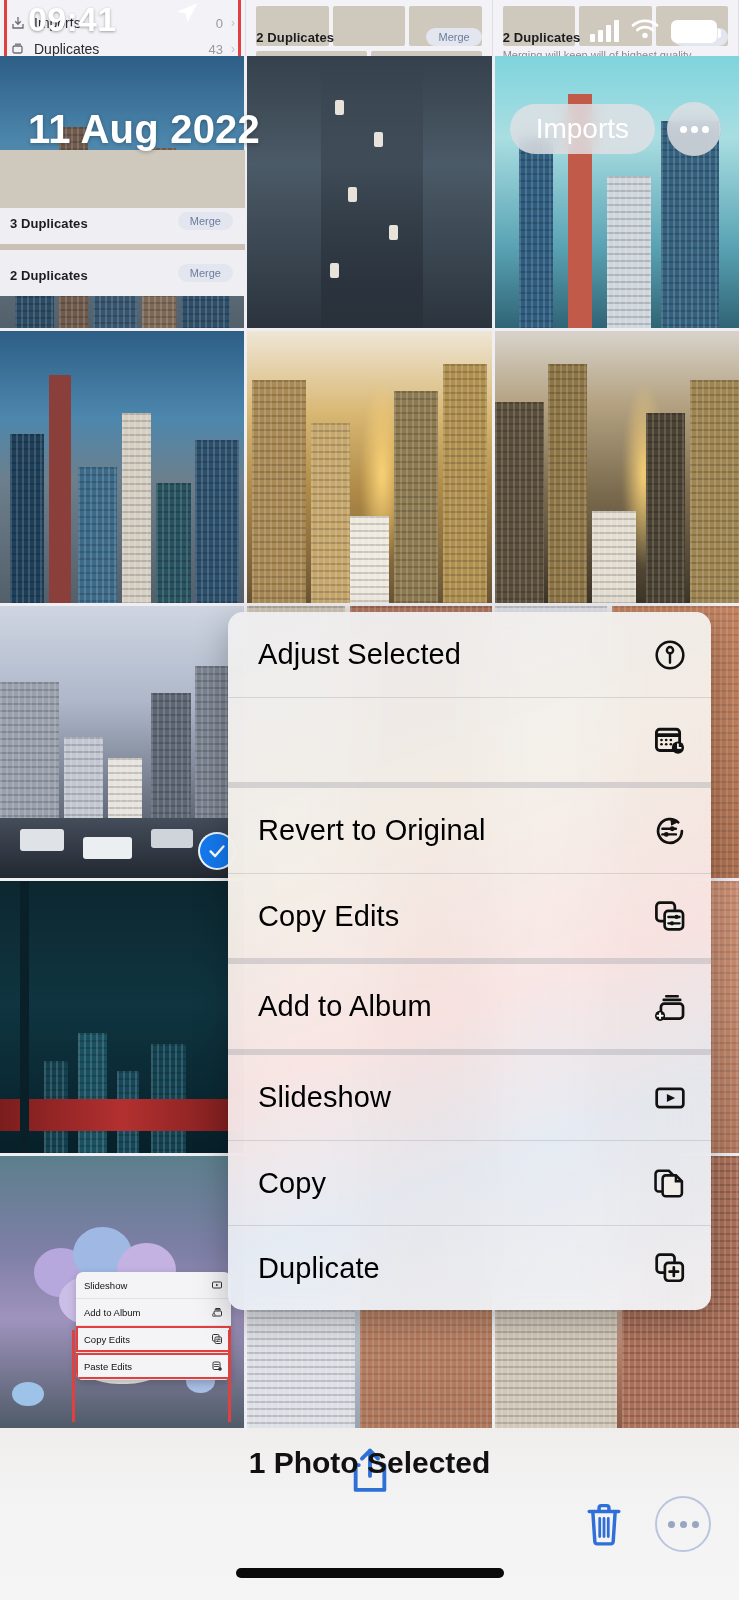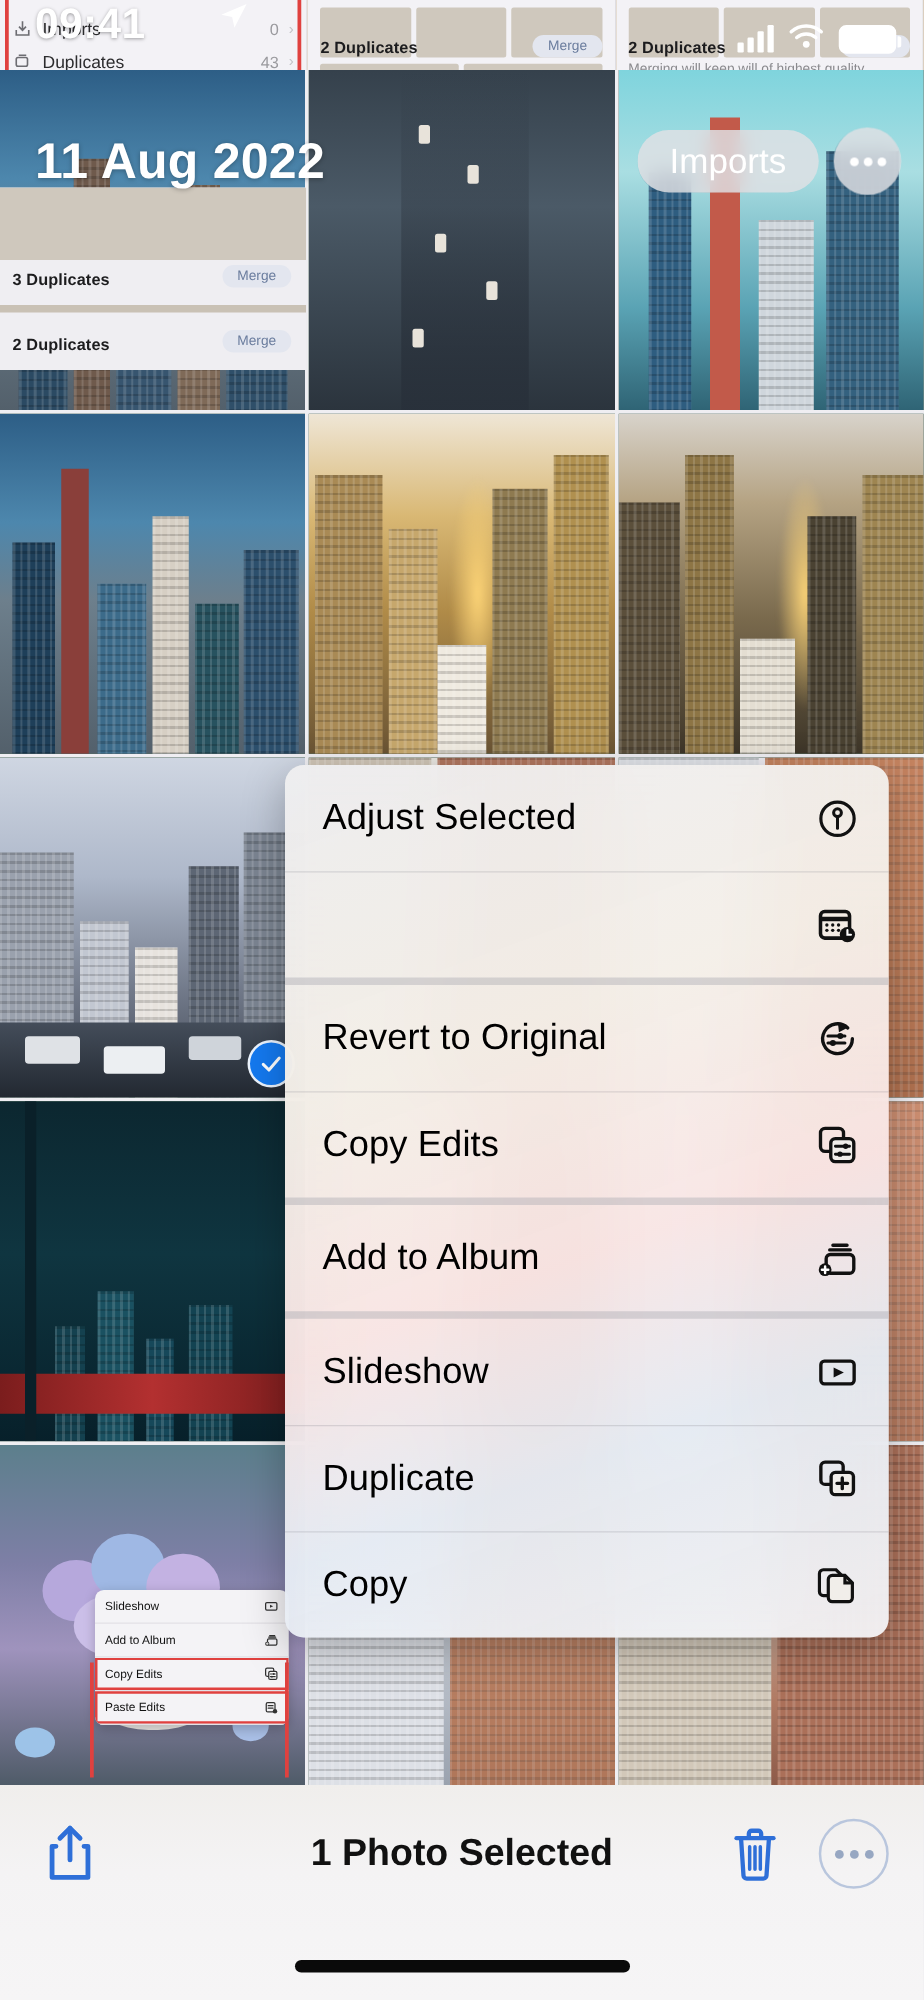--- a/index.html
+++ b/index.html
@@ -203,21 +203,21 @@
   .ctx-ico svg { width:34px; height:34px; }
 
   
   #toolbar {
     position:absolute; left:0; bottom:0; width:739px; height:172px;
     background:linear-gradient(180deg,#f0eeec 0%,#f4f3f4 40%,#f6f5f6 100%);
     z-index:45;
   }
   #tb-row {
     position:absolute; left:0; top:18px; width:739px; height:74px;
-    display:flex; align-items:center; padding:0 28px;
+    display:flex; align-items:center; padding:0 28px;flex-direction:column;
   }
   #share-btn { width:56px; height:60px; display:flex; align-items:center; justify-content:center; }
   #tb-title {
     position:absolute; left:0; right:0; text-align:center;
     font-size:30px; font-weight:600; color:#111; pointer-events:none;
   }
   #tb-right { margin-left:auto; display:flex; align-items:center; gap:26px; }
   #trash-btn { width:50px; height:56px; display:flex; align-items:center; justify-content:center; }
   #more-bottom-btn {
     width:56px; height:56px; border-radius:50%;
@@ -643,36 +643,36 @@
     <div class="ctx-item">
       <span class="ctx-label">Slideshow</span>
       <span class="ctx-ico">
         <svg viewBox="0 0 24 24">
           <rect x="2.6" y="5.6" width="18.8" height="12.8" rx="2" fill="none" stroke="#111" stroke-width="1.9"></rect>
           <path d="M9.8 9.2 15.6 12l-5.8 2.8z" fill="#111"></path>
         </svg>
       </span>
     </div>
     <div class="ctx-item">
+      <span class="ctx-label">Copy</span>
+      <span class="ctx-ico">
+        <svg viewBox="0 0 24 24">
+          <path d="M4 3.4h7.2L15.4 7.6v8.2a2.2 2.2 0 0 1-2.2 2.2H4a2.2 2.2 0 0 1-2.2-2.2V5.6A2.2 2.2 0 0 1 4 3.4z" fill="none" stroke="#111" stroke-width="1.8"></path>
+          <path d="M9 6.6h7.2l4.2 4.2v8.4a2.2 2.2 0 0 1-2.2 2.2H9a2.2 2.2 0 0 1-2.2-2.2V8.8A2.2 2.2 0 0 1 9 6.6z" fill="#f1eeea" stroke="#111" stroke-width="1.8"></path>
+          <path d="M16.2 6.6v4.2h4.2" fill="none" stroke="#111" stroke-width="1.8"></path>
+        </svg>
+      </span>
+    </div>
+    <div class="ctx-item">
       <span class="ctx-label">Duplicate</span>
       <span class="ctx-ico">
         <svg viewBox="0 0 24 24">
           <rect x="2.6" y="2.6" width="12.6" height="12.6" rx="2.4" fill="none" stroke="#111" stroke-width="1.9"></rect>
           <rect x="8.4" y="8.4" width="12.6" height="12.6" rx="2.4" fill="#f1eeea" stroke="#111" stroke-width="1.9"></rect>
           <path d="M14.7 11.6v6M11.7 14.6h6" stroke="#111" stroke-width="1.9" stroke-linecap="round"></path>
-        </svg>
-      </span>
-    </div>
-    <div class="ctx-item">
-      <span class="ctx-label">Copy</span>
-      <span class="ctx-ico">
-        <svg viewBox="0 0 24 24">
-          <path d="M4 3.4h7.2L15.4 7.6v8.2a2.2 2.2 0 0 1-2.2 2.2H4a2.2 2.2 0 0 1-2.2-2.2V5.6A2.2 2.2 0 0 1 4 3.4z" fill="none" stroke="#111" stroke-width="1.8"></path>
-          <path d="M9 6.6h7.2l4.2 4.2v8.4a2.2 2.2 0 0 1-2.2 2.2H9a2.2 2.2 0 0 1-2.2-2.2V8.8A2.2 2.2 0 0 1 9 6.6z" fill="#f1eeea" stroke="#111" stroke-width="1.8"></path>
-          <path d="M16.2 6.6v4.2h4.2" fill="none" stroke="#111" stroke-width="1.8"></path>
         </svg>
       </span>
     </div>
   </div>
 </div>
 
 <div id="statusbar">
   <span id="clock">09:41</span>
   <span id="locarrow">
     <svg width="26" height="26" viewBox="0 0 24 24">

